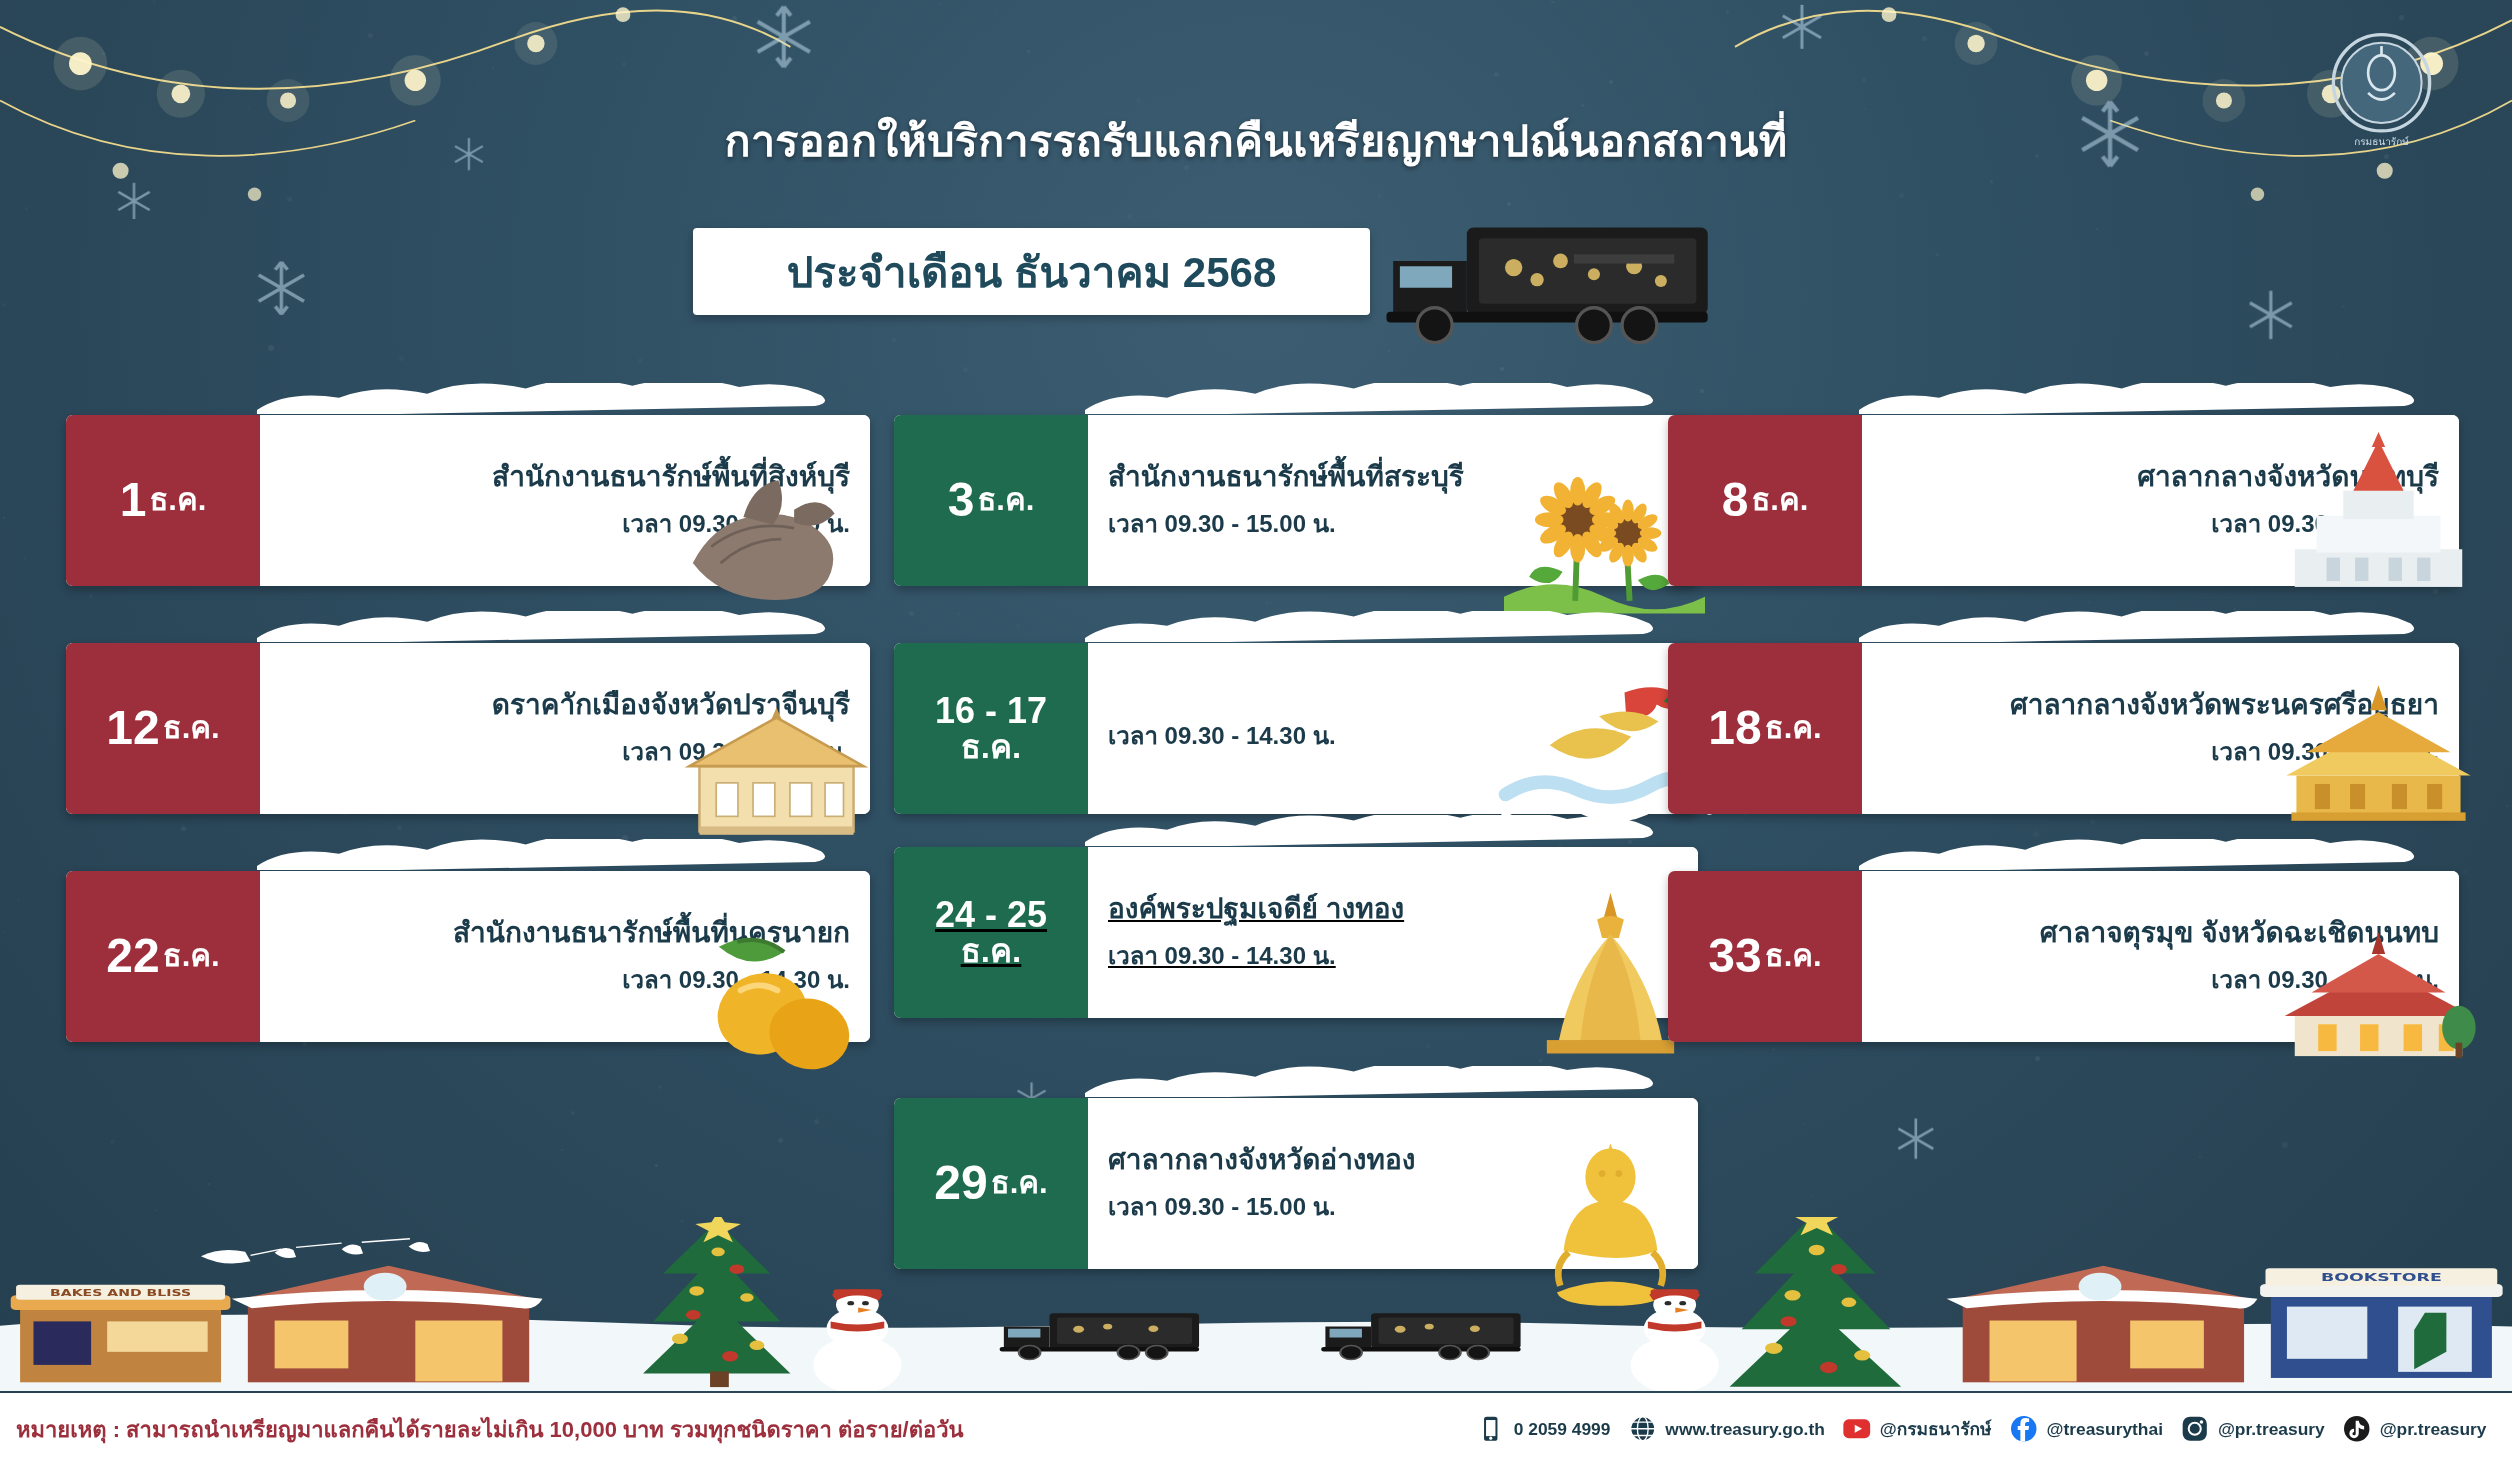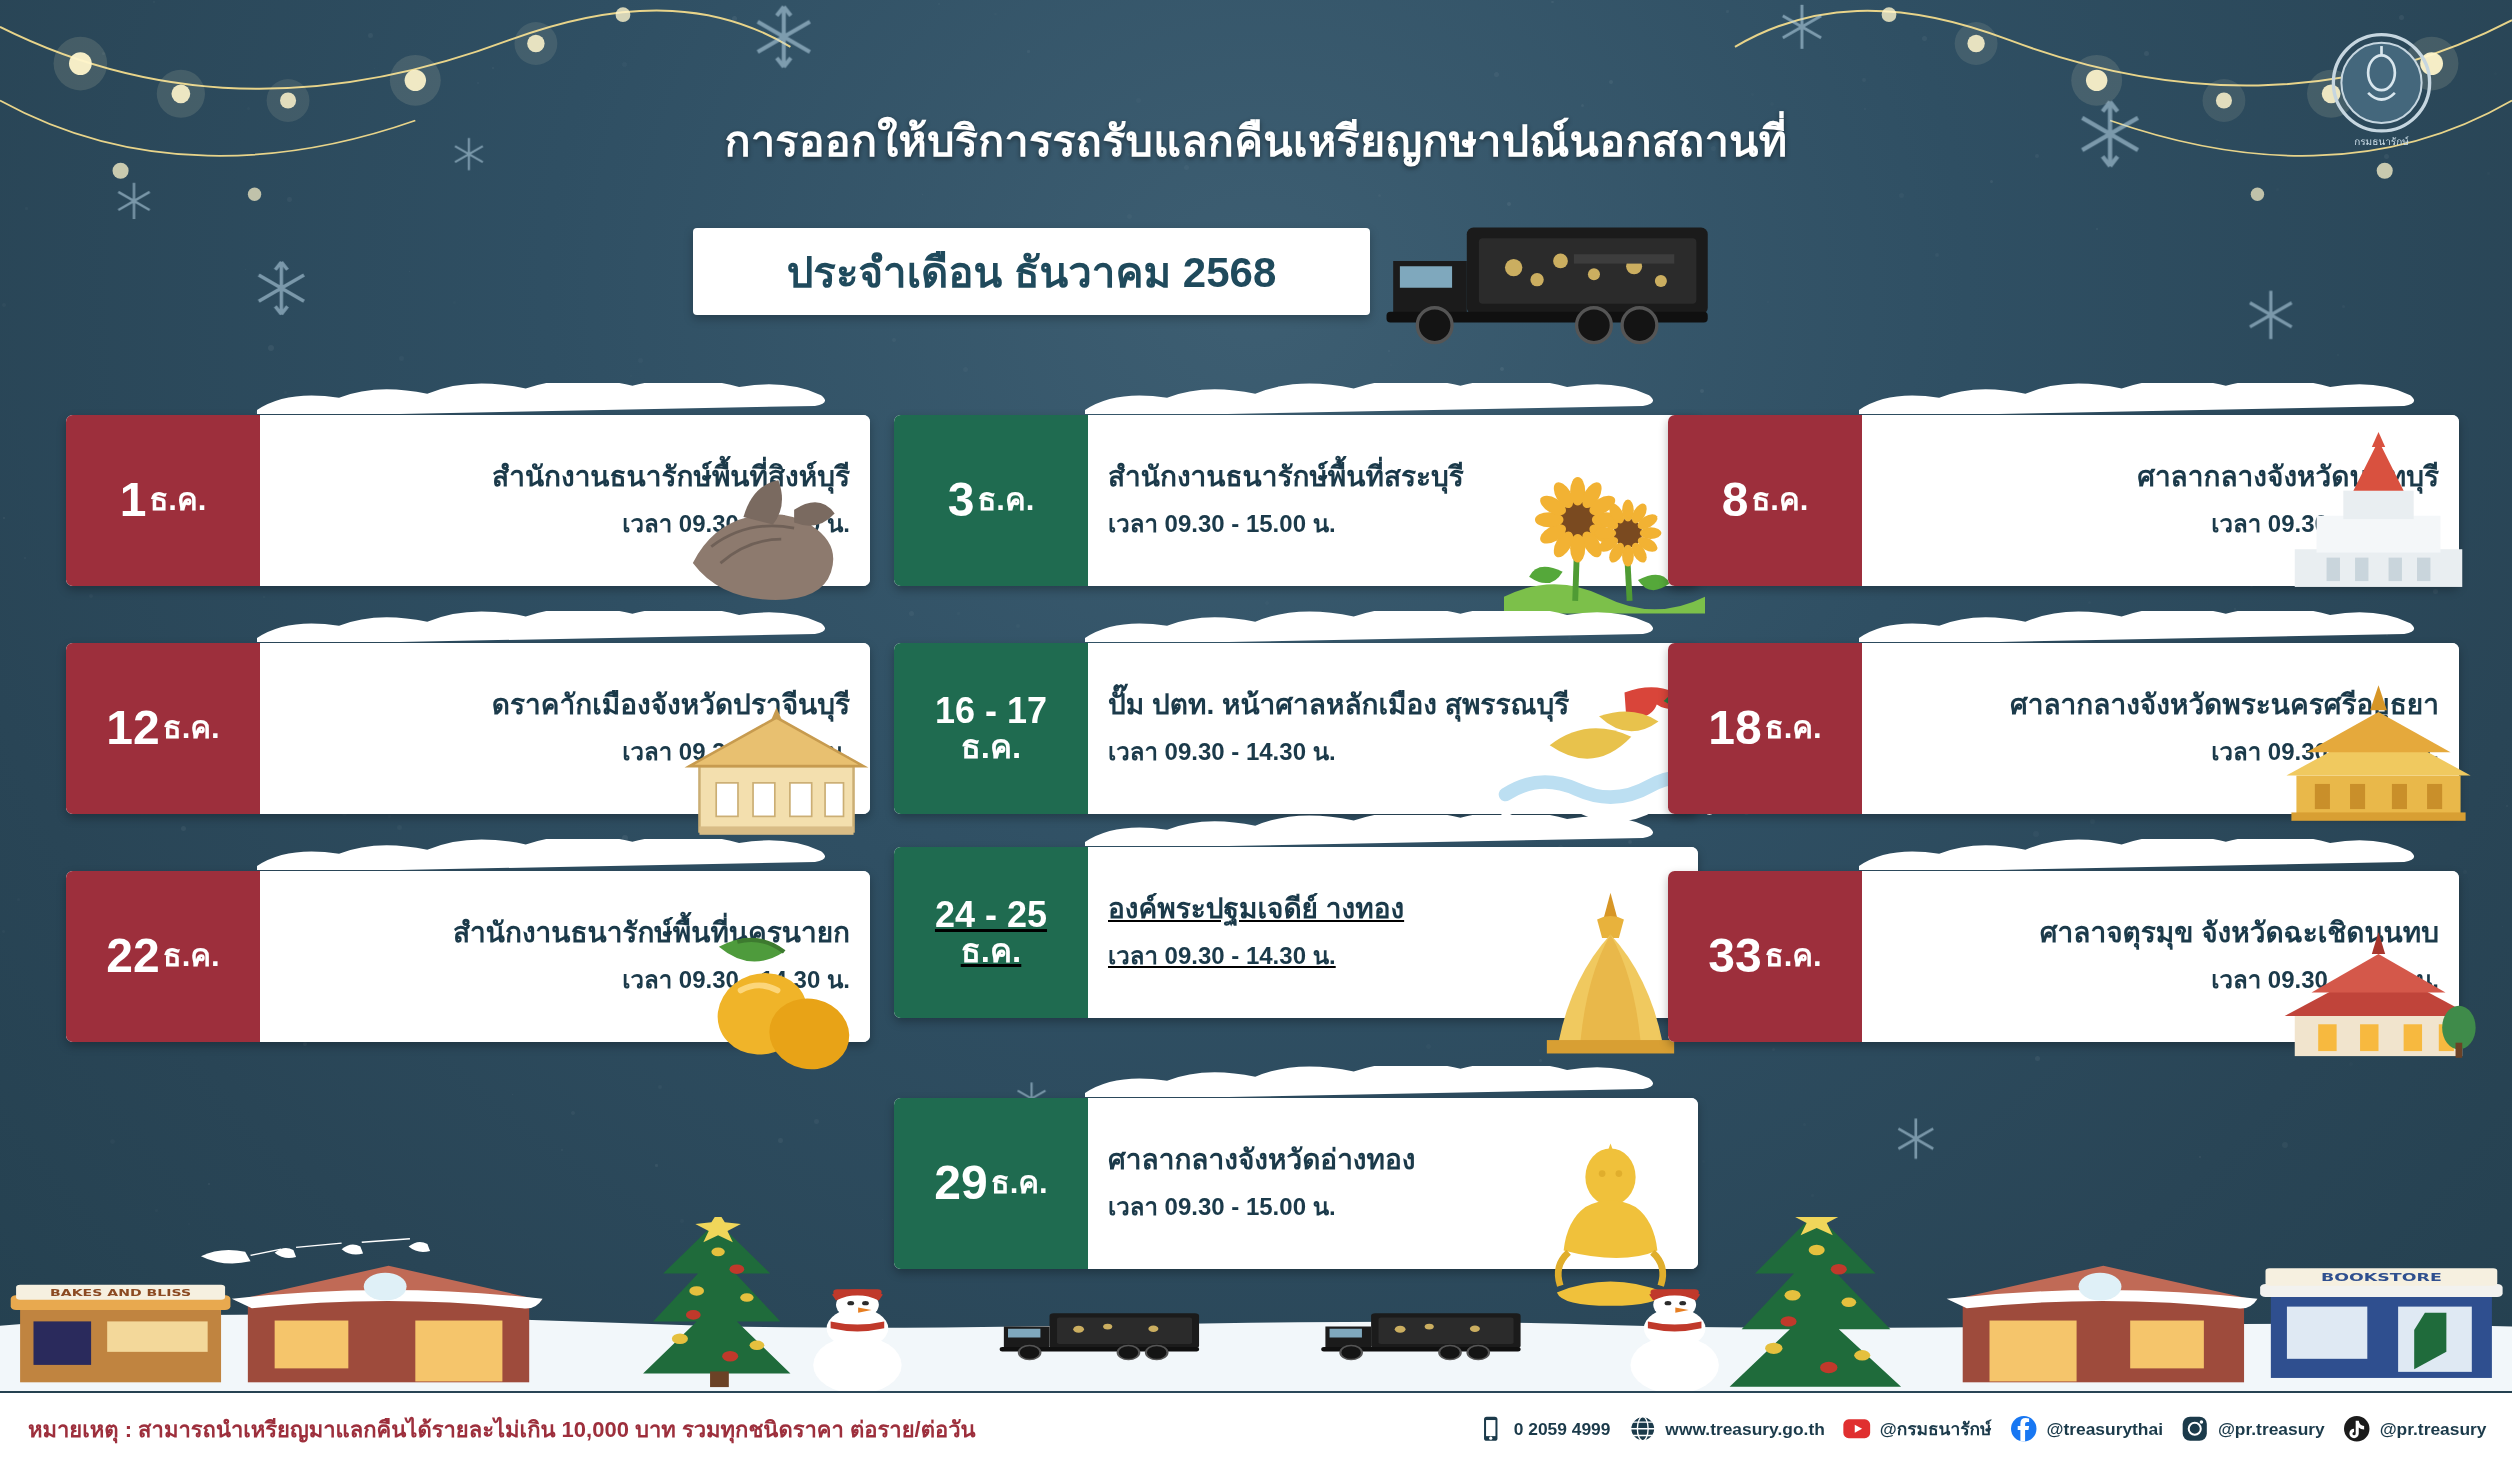--- a/index.html
+++ b/index.html
@@ -112,21 +112,21 @@
   .ground {
     position:absolute; bottom:74px; left:0; width:100%; height:174px;
   }
   .footer-bar {
     position:absolute; bottom:0; left:0; width:100%; height:72px;
     background:#ffffff;
     display:flex; align-items:center;
   }
   .footer-note {
     color:#9d2f3c; font-size:22px; font-weight:bold;
-    padding-left:28px; white-space:nowrap;text-align:right;
+    padding-left:16px; white-space:nowrap;text-align:right;
   }
   .footer-contacts {
     margin-left:auto; display:flex; align-items:center; gap:17.4px;
     padding-right:25.5px;
   }
   .contact { display:flex; align-items:center; gap:8px; }
   .contact .ctext { color:#1b3a4a; font-size:17.4px; font-weight:bold; white-space:nowrap; }
   .cicon { width:29.5px; height:29.5px; display:block; }
 </style>
 </head>
@@ -605,21 +605,20 @@
 </svg>
       </div>
     </div>
     <div class="card green" style="left: 894px; top: 228px; width: 804px;">
     <div class="inner">
       <div class="date two-line">
         <span class="dnum">16 - 17</span>
           <span class="dmon">ธ.ค.</span>
       </div>
       <div class="body">
-        <div class="place">ปั๊ม ปตท. หน้าศาลหลักเมือง สุพรรณบุรี</div>
         <div class="time">เวลา 09.30 - 14.30 น.</div>
       </div>
     </div>
     <div class="art" style="right:-20px;bottom:-20px;width:221px;height:167px;"><svg viewBox="0 0 260 200">
           <g>
             <path d="M10,150 q40,-26 84,-6 q44,20 86,-4 q40,-22 70,6" fill="none" stroke="#bcdff2" stroke-width="16" stroke-linecap="round"></path>
             <path d="M10,170 q44,-24 88,-4 q46,22 88,-4 q38,-22 64,6" fill="none" stroke="#ffffff" stroke-width="12" stroke-linecap="round"></path>
           </g>
           <g fill="#d9453a">
             <path d="M150,30 q48,-18 82,16 q-30,8 -44,-2 q-8,20 -36,14 Z"></path>

